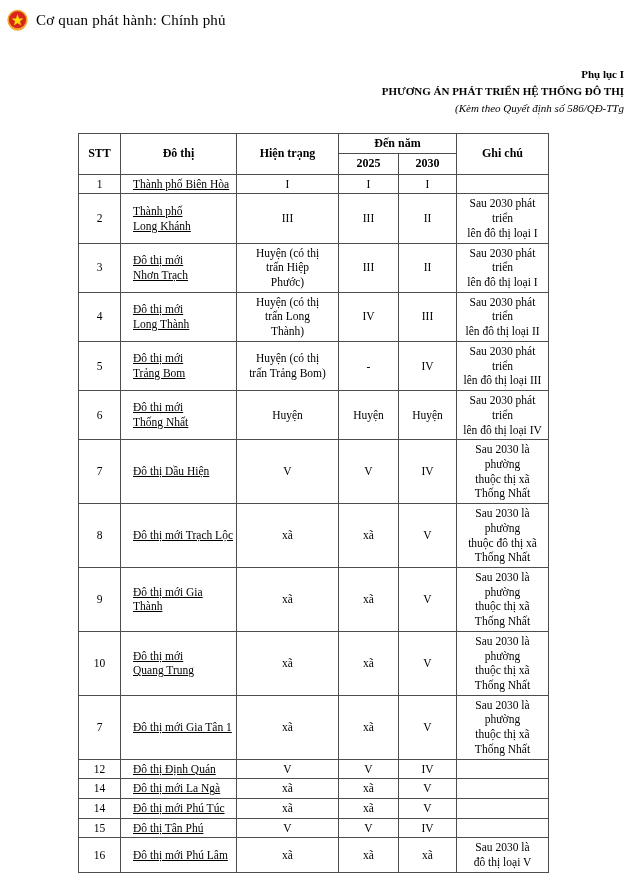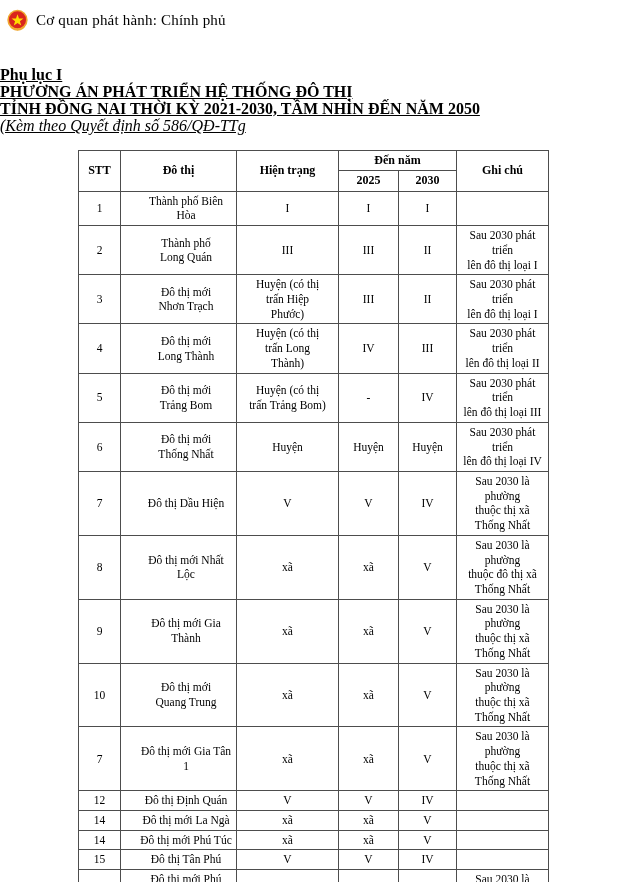--- a/index.html
+++ b/index.html
@@ -29,24 +29,23 @@
     height: 23px;
     flex: 0 0 auto;
   }
   .pub-header .pub-text {
     font-size: 15px;
     letter-spacing: 0.2px;
   }
   
   .title-block {
     margin-top: 32px;
-    text-align: left;
+    text-align: right;
     line-height: 17px;
-    font-size: 16px;
-    text-decoration: underline;
+    font-size: 11px;
   }
   .title-block .t-bold { font-weight: bold; }
   .title-block .t-italic { font-style: italic; }
   
   .table-wrap {
     margin: 16px 0 0 78px;
   }
   table {
     border-collapse: collapse;
     table-layout: fixed;
@@ -57,22 +56,23 @@
   th, td {
     border: 1px solid #4d4d4d;
     padding: 2px 3px;
     text-align: center;
     vertical-align: middle;
     white-space: pre-line;
     overflow: hidden;
   }
   th { font-weight: bold; font-size: 12px; padding: 2px 2px; }
   td.left {
-    text-align: center;
-    padding-left: 18px;
+    text-align: left;
+    padding-left: 12px;
+    text-decoration: underline;
   }
 </style>
 </head>
 <body>
 
 <div class="page">
 
   <div class="pub-header">
     <span class="emblem">
       <svg width="23" height="23" viewBox="0 0 24 24" aria-hidden="true">
@@ -81,21 +81,20 @@
         <path d="M12 5.6 L13.55 10.0 L18.2 10.0 L14.5 12.8 L15.9 17.2 L12 14.5 L8.1 17.2 L9.5 12.8 L5.8 10.0 L10.45 10.0 Z" fill="#ffde00"></path>
         <path d="M4.6 17.6 Q12 23.4 19.4 17.6 L18.2 20.6 Q12 25.0 5.8 20.6 Z" fill="#f0a830"></path>
       </svg>
     </span>
     <span class="pub-text">Cơ quan phát hành: Chính phủ</span>
   </div>
 
   <div class="title-block">
     <div class="t-bold">Phụ lục I</div>
     <div class="t-bold">PHƯƠNG ÁN PHÁT TRIỂN HỆ THỐNG ĐÔ THỊ</div>
-    <div class="t-bold">TỈNH ĐỒNG NAI THỜI KỲ 2021-2030, TẦM NHÌN ĐẾN NĂM 2050</div>
     <div class="t-italic">(Kèm theo Quyết định số 586/QĐ-TTg</div>
   </div>
 
   <div class="table-wrap">
     <table>
       <colgroup>
         <col style="width:42px">
           <col style="width:116px">
           <col style="width:102px">
         <col style="width:60px">
@@ -121,21 +120,21 @@
     <td class="left">Thành phố Biên Hòa</td>
     <td>I</td>
     <td>I</td>
     <td>I</td>
     <td></td>
   </tr>
 
   <tr>
     <td>2</td>
     <td class="left">Thành phố
-Long Quán</td>
+Long Khánh</td>
     <td>III</td>
     <td>III</td>
     <td>II</td>
     <td>Sau 2030 phát triển
 lên đô thị loại I</td>
   </tr>
 
   <tr>
     <td>3</td>
     <td class="left">Đô thị mới
@@ -191,21 +190,21 @@
     <td>V</td>
     <td>V</td>
     <td>IV</td>
     <td>Sau 2030 là phường
 thuộc thị xã
 Thống Nhất</td>
   </tr>
 
   <tr>
     <td>8</td>
-    <td class="left">Đô thị mới Nhất Lộc</td>
+    <td class="left">Đô thị mới Trạch Lộc</td>
     <td>xã</td>
     <td>xã</td>
     <td>V</td>
     <td>Sau 2030 là phường
 thuộc đô thị xã
 Thống Nhất</td>
   </tr>
 
   <tr>
     <td>9</td>

